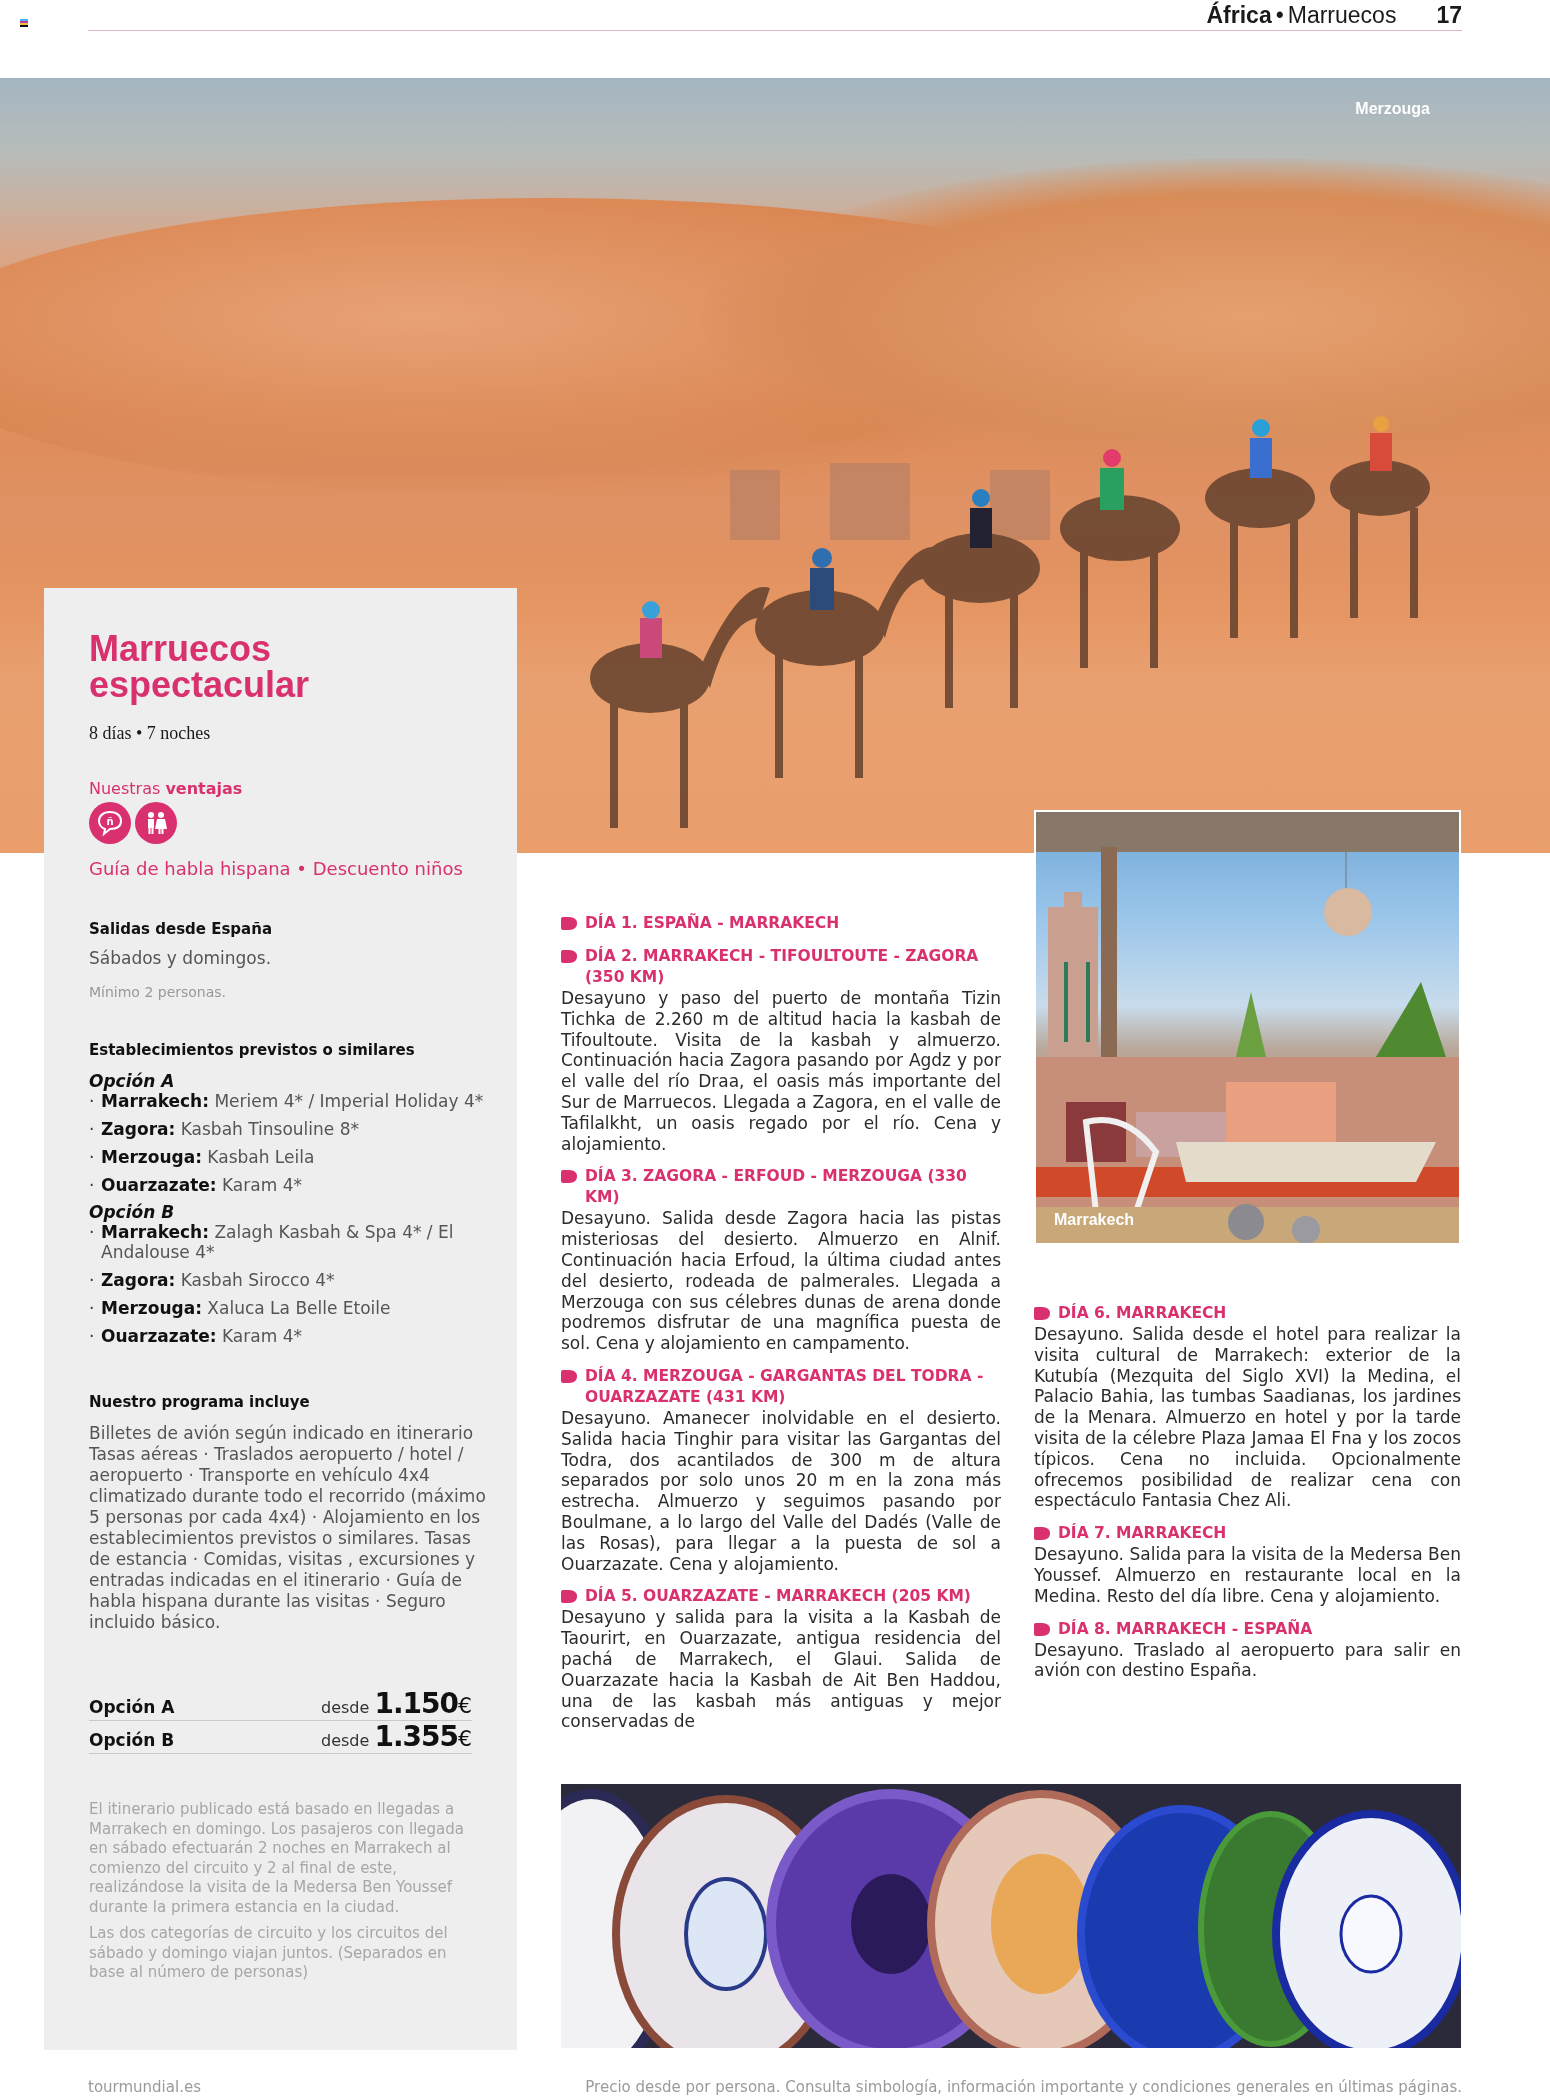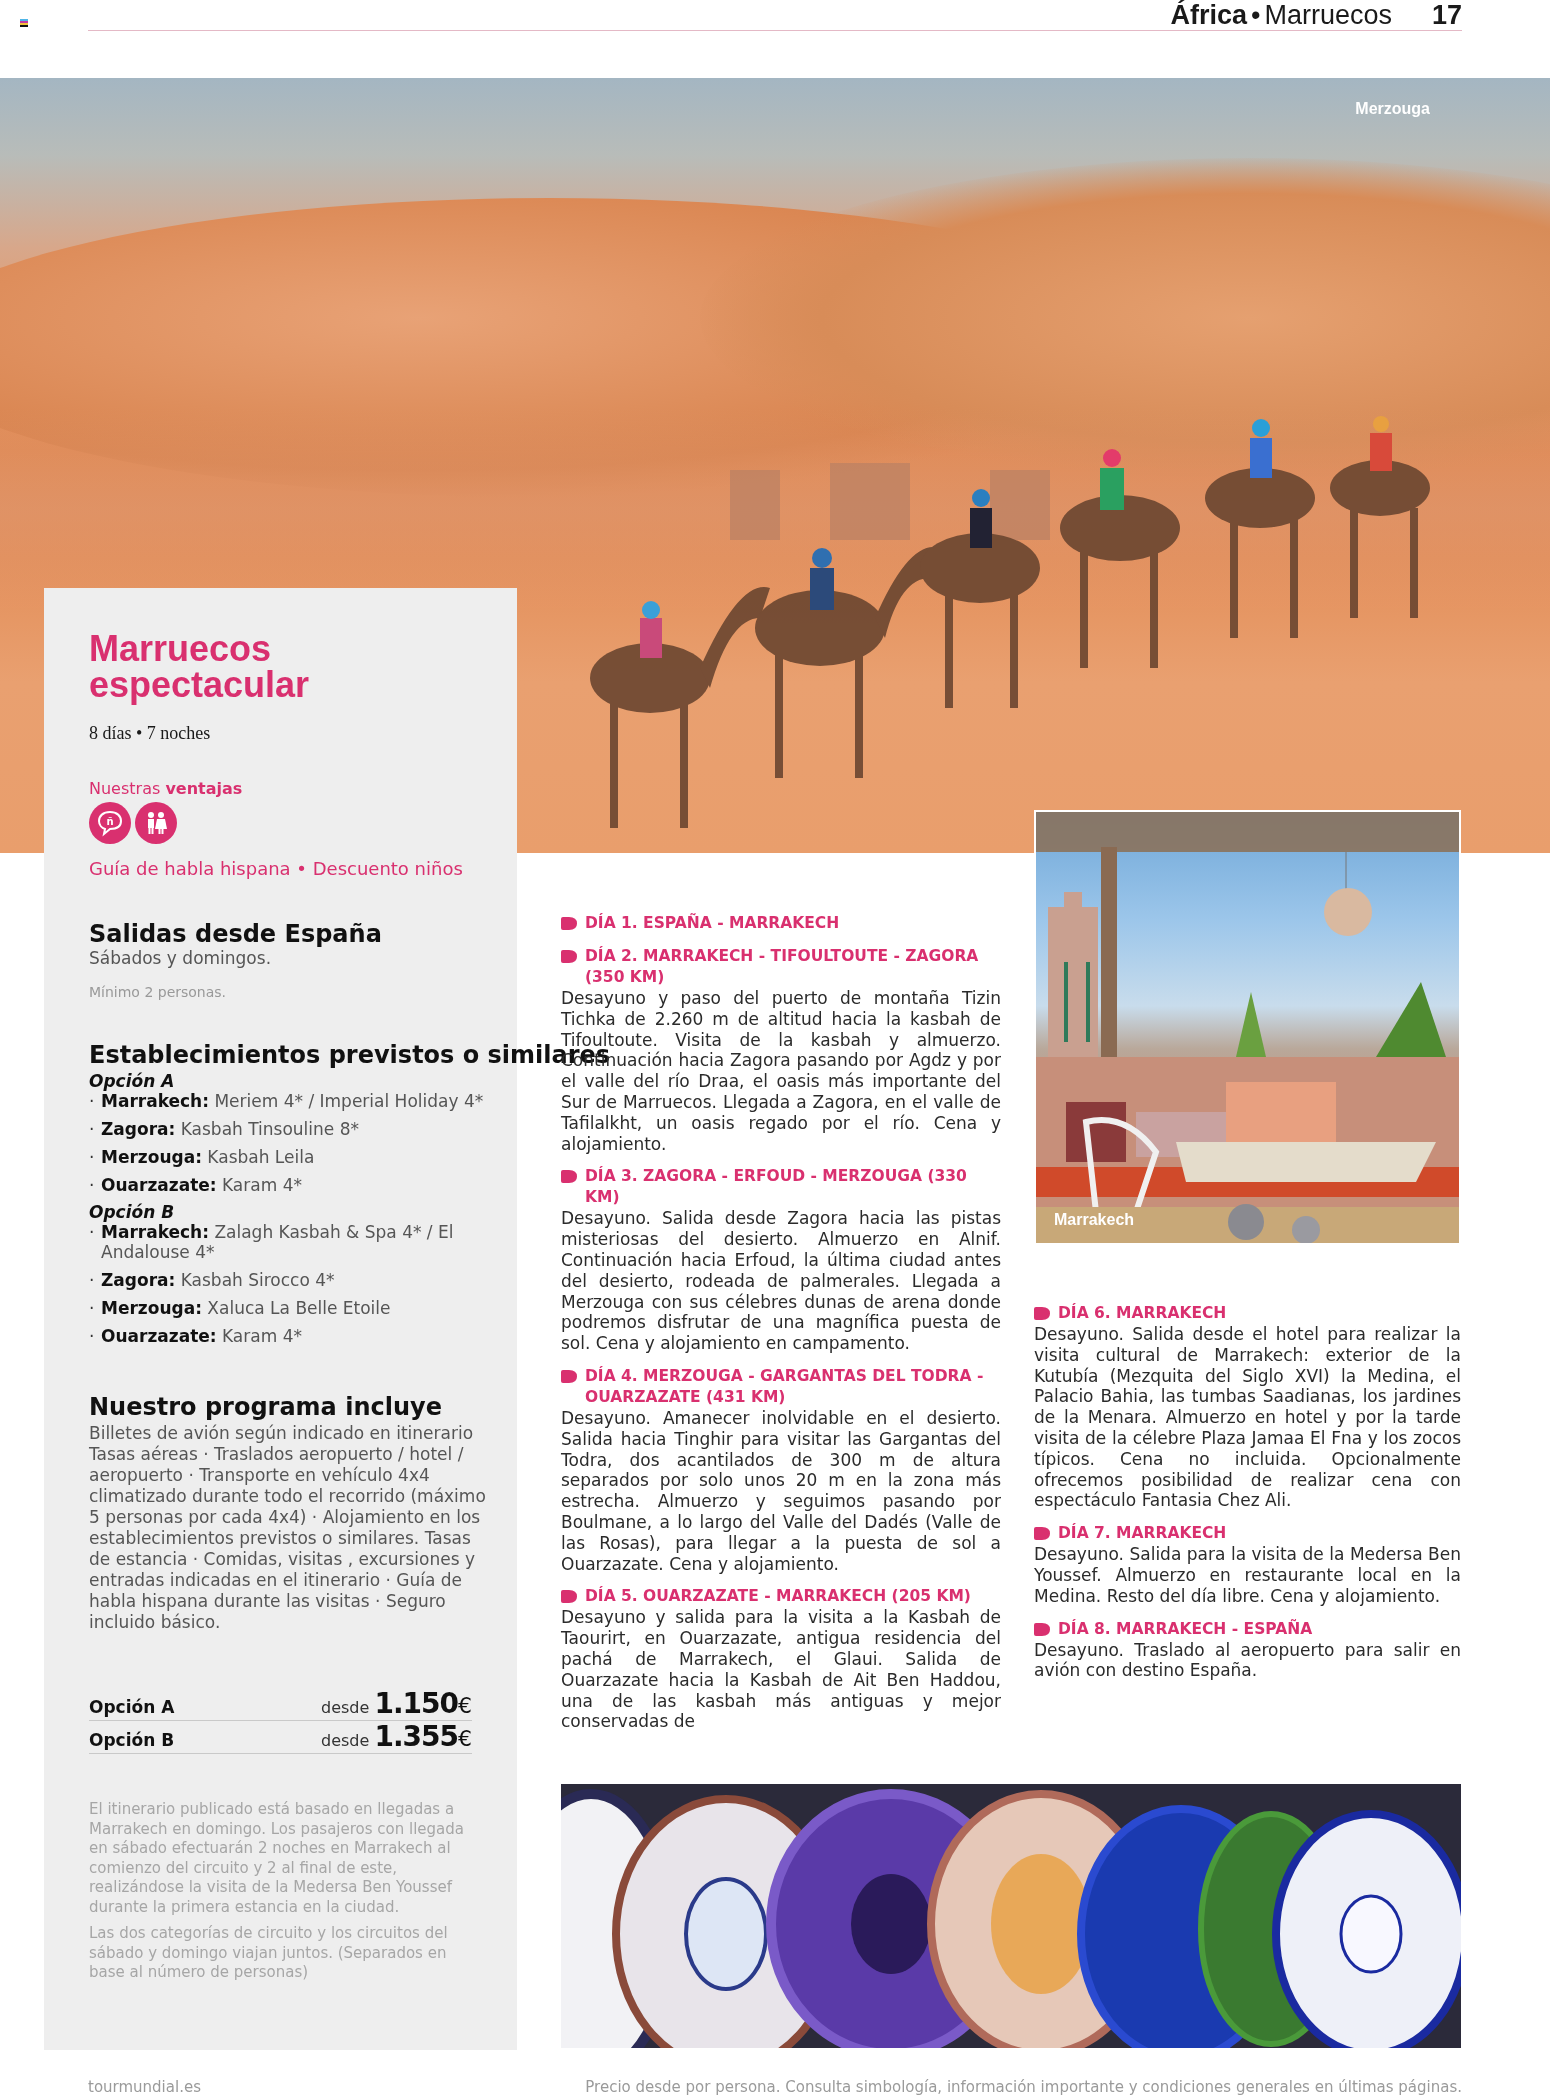--- a/index.html
+++ b/index.html
@@ -3,21 +3,21 @@
   <meta charset="utf-8">
   <style>
     * { box-sizing: border-box; margin: 0; padding: 0; }
     html, body { width: 1550px; height: 2098px; background: #ffffff; overflow: hidden; }
     body { position: relative; font-family: "DejaVu Sans", sans-serif; color: #2b2b2b; }
 
     .print-mark { position: absolute; left: 20px; top: 19px; width: 8px; height: 10px; }
     .print-mark span { display: block; height: 2px; }
 
     .page-header { position: absolute; left: 88px; top: 0; width: 1374px; height: 31px; border-bottom: 1.5px solid #e4b9c6; }
-    .header-right { position: absolute; right: 0; top: 0; font-family: "Liberation Sans", sans-serif; font-size: 27px; line-height: 30px; color: #1a1a1a; white-space: nowrap; }
+    .header-right { position: absolute; right: 0; top: 0; font-family: "Liberation Sans", sans-serif; font-size: 23px; line-height: 30px; color: #1a1a1a; white-space: nowrap; }
     .header-right .region { font-weight: bold; }
     .header-right .sep { margin: 0 4px; }
     .header-right .country { font-weight: normal; }
     .header-right .page-num { font-weight: bold; margin-left: 40px; }
 
     .hero { position: absolute; left: 0; top: 78px; width: 1550px; height: 775px; overflow: hidden;
       background: linear-gradient(180deg, #a4b6c2 0%, #b8bcb9 10%, #d8a78a 22%, #e39a6a 34%, #e08a55 48%, #e38f5a 62%, #e9a070 78%, #e99e6c 100%); }
     .hero .dune1 { position: absolute; left: -100px; top: 120px; width: 1300px; height: 300px; border-radius: 50%;
       background: radial-gradient(ellipse at 40% 40%, #e8a276 0%, #d9844f 60%, rgba(217,132,79,0) 72%); }
     .hero .dune2 { position: absolute; left: 700px; top: 80px; width: 1100px; height: 320px; border-radius: 50%;
@@ -32,21 +32,21 @@
     .info-inner { position: absolute; left: 45px; top: 0; width: 390px; }
     .trip-title { position: absolute; top: 43px; left: 0; font-family: "Liberation Sans", sans-serif; font-weight: bold; font-size: 36px; line-height: 36px; color: #d9306f; width: 400px; }
     .trip-duration { position: absolute; top: 123px; left: 0; font-family: Liberation Serif, serif; font-size: 18px; color: #1a1a1a; white-space: nowrap; margin-top: 12px; }
     .advantages-label { position: absolute; top: 191px; left: 0; font-size: 16px; color: #d9306f; white-space: nowrap; }
     .advantages-label b { font-weight: bold; }
     .adv-icons { position: absolute; top: 214px; left: 0; display: flex; gap: 4px; }
     .adv-icon { width: 42px; height: 42px; border-radius: 50%; background: #d9306f; display: flex; align-items: center; justify-content: center; }
     .adv-icon svg { width: 30px; height: 30px; }
     .advantages-text { position: absolute; top: 270px; left: 0; font-size: 18px; color: #d9306f; white-space: nowrap; }
 
-    .sec-title { position: absolute; left: 0; font-weight: bold; font-size: 24px; color: #111; white-space: nowrap; }
+    .sec-title { position: absolute; left: 0; font-weight: bold; font-size: 15px; color: #111; white-space: nowrap; }
     .sec-text { position: absolute; left: 0; font-size: 17px; color: #555; line-height: 21px; }
     .sec-small { position: absolute; left: 0; font-size: 14px; color: #999; white-space: nowrap; }
 
     .hotels { position: absolute; top: 484px; left: 0; width: 400px; }
     .opt-title { font-weight: bold; font-style: italic; font-size: 17px; color: #111; line-height: 19px; }
     .hotel-item { font-size: 17px; line-height: 20px; color: #555; padding-left: 12px; position: relative; margin-bottom: 8px; }
     .hotel-item::before { content: "·"; position: absolute; left: 0; top: 0; color: #333; }
     .hotel-item .city { font-weight: bold; color: #111; }
 
     .includes-text { position: absolute; top: 835px; left: 0; width: 400px; font-size: 17px; color: #555; line-height: 21px; }

